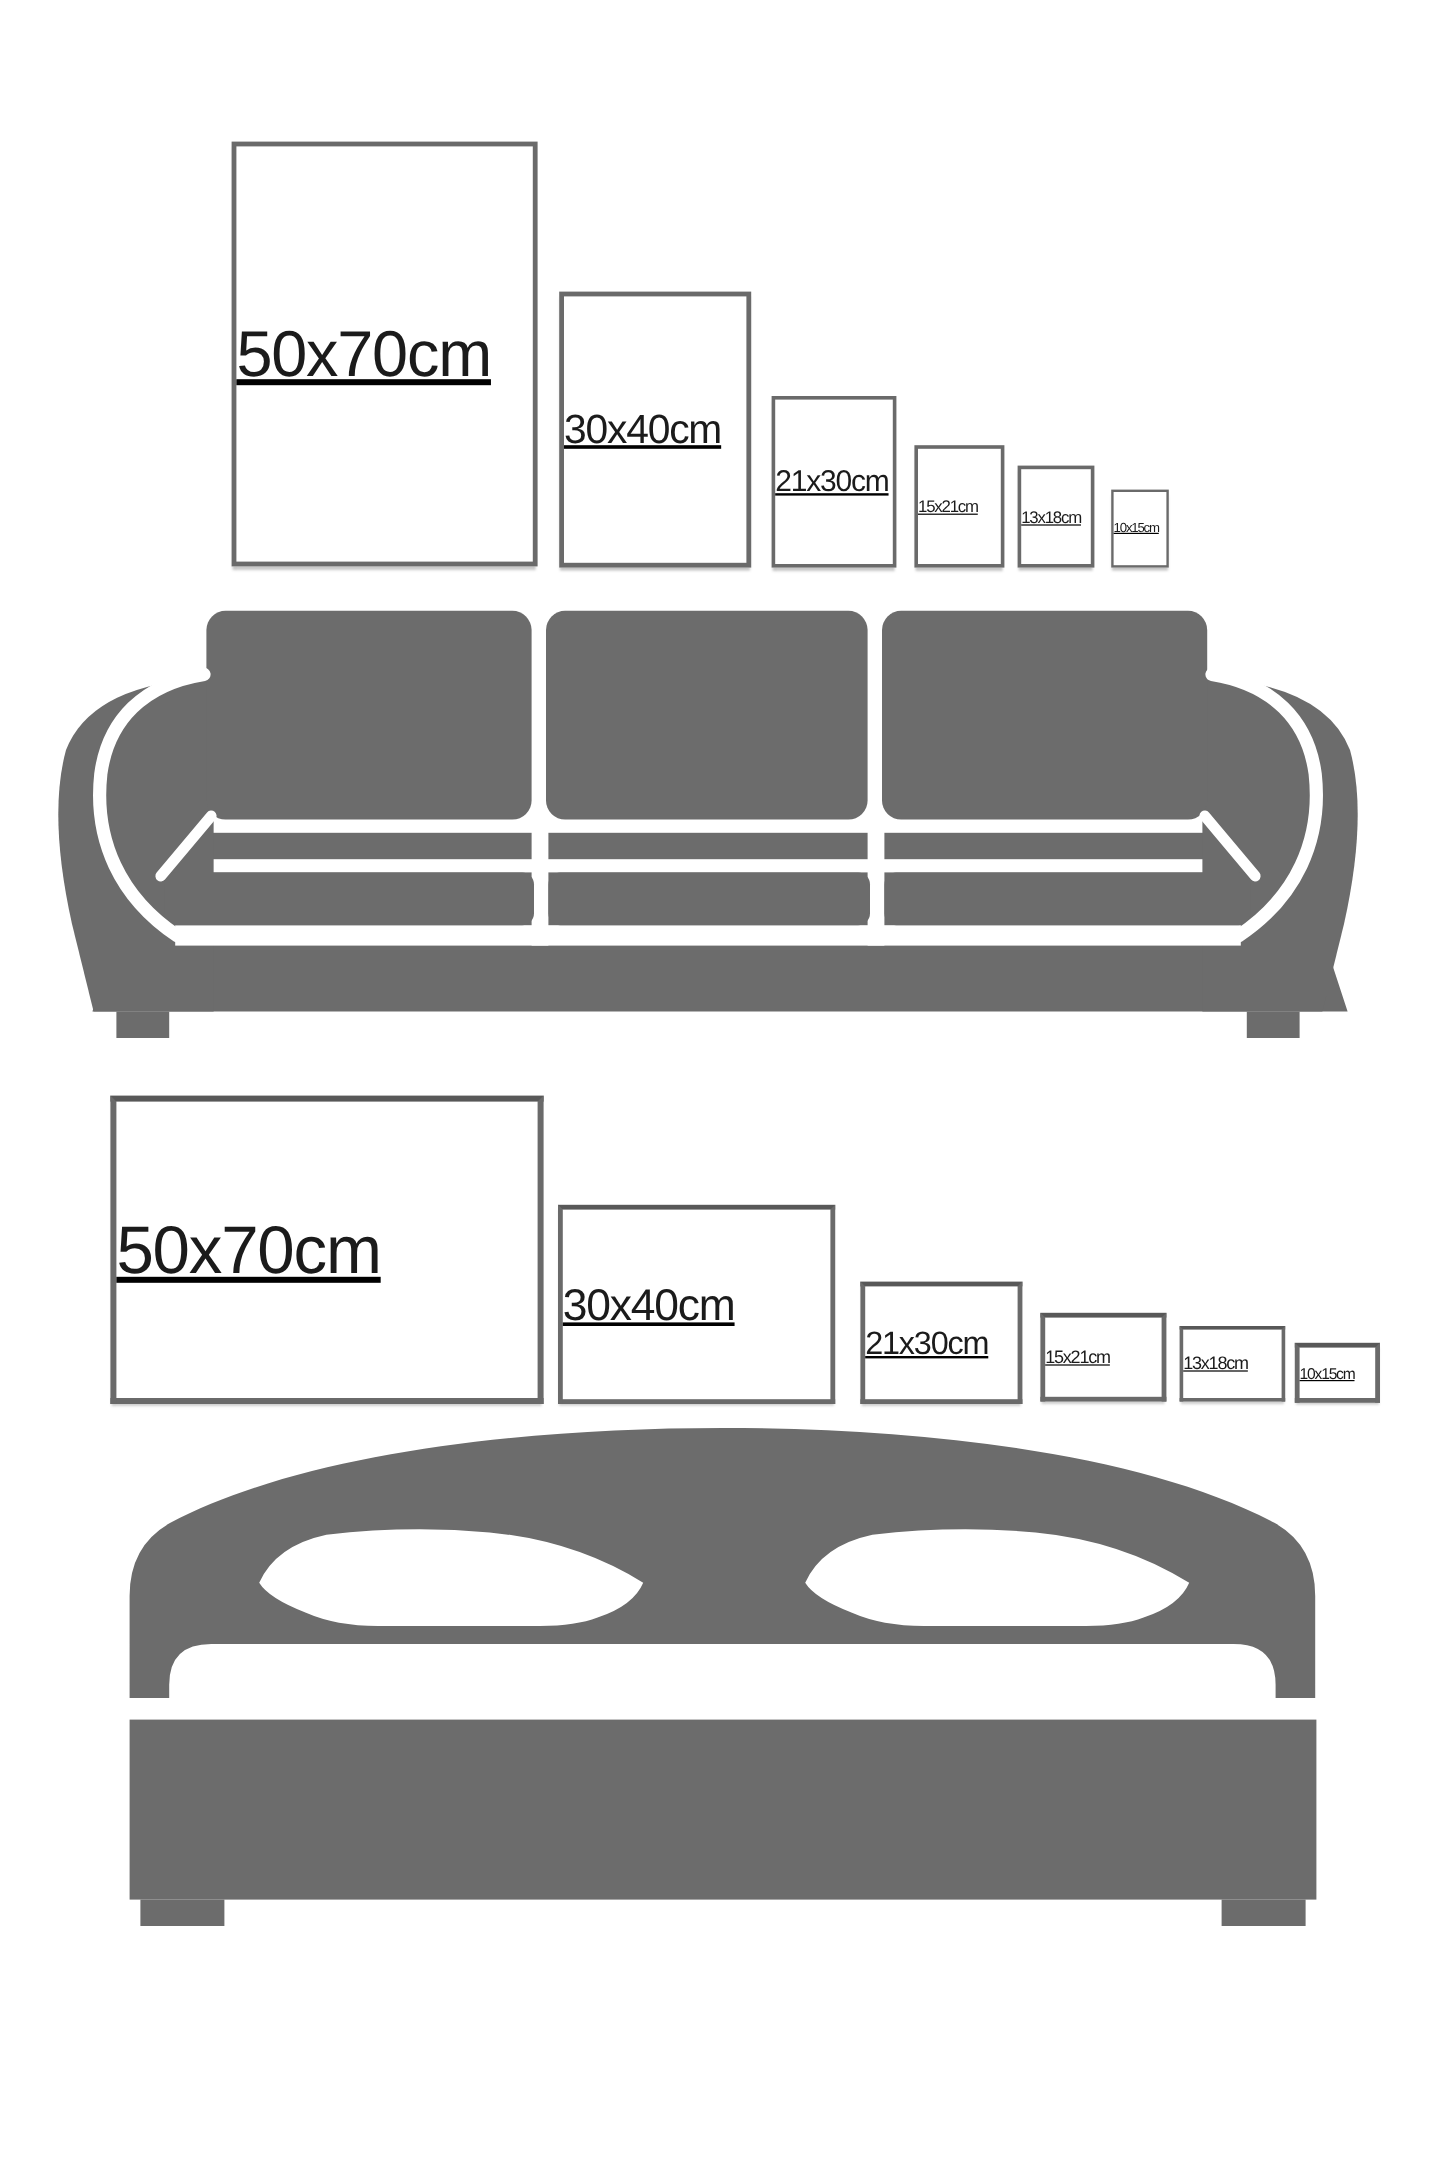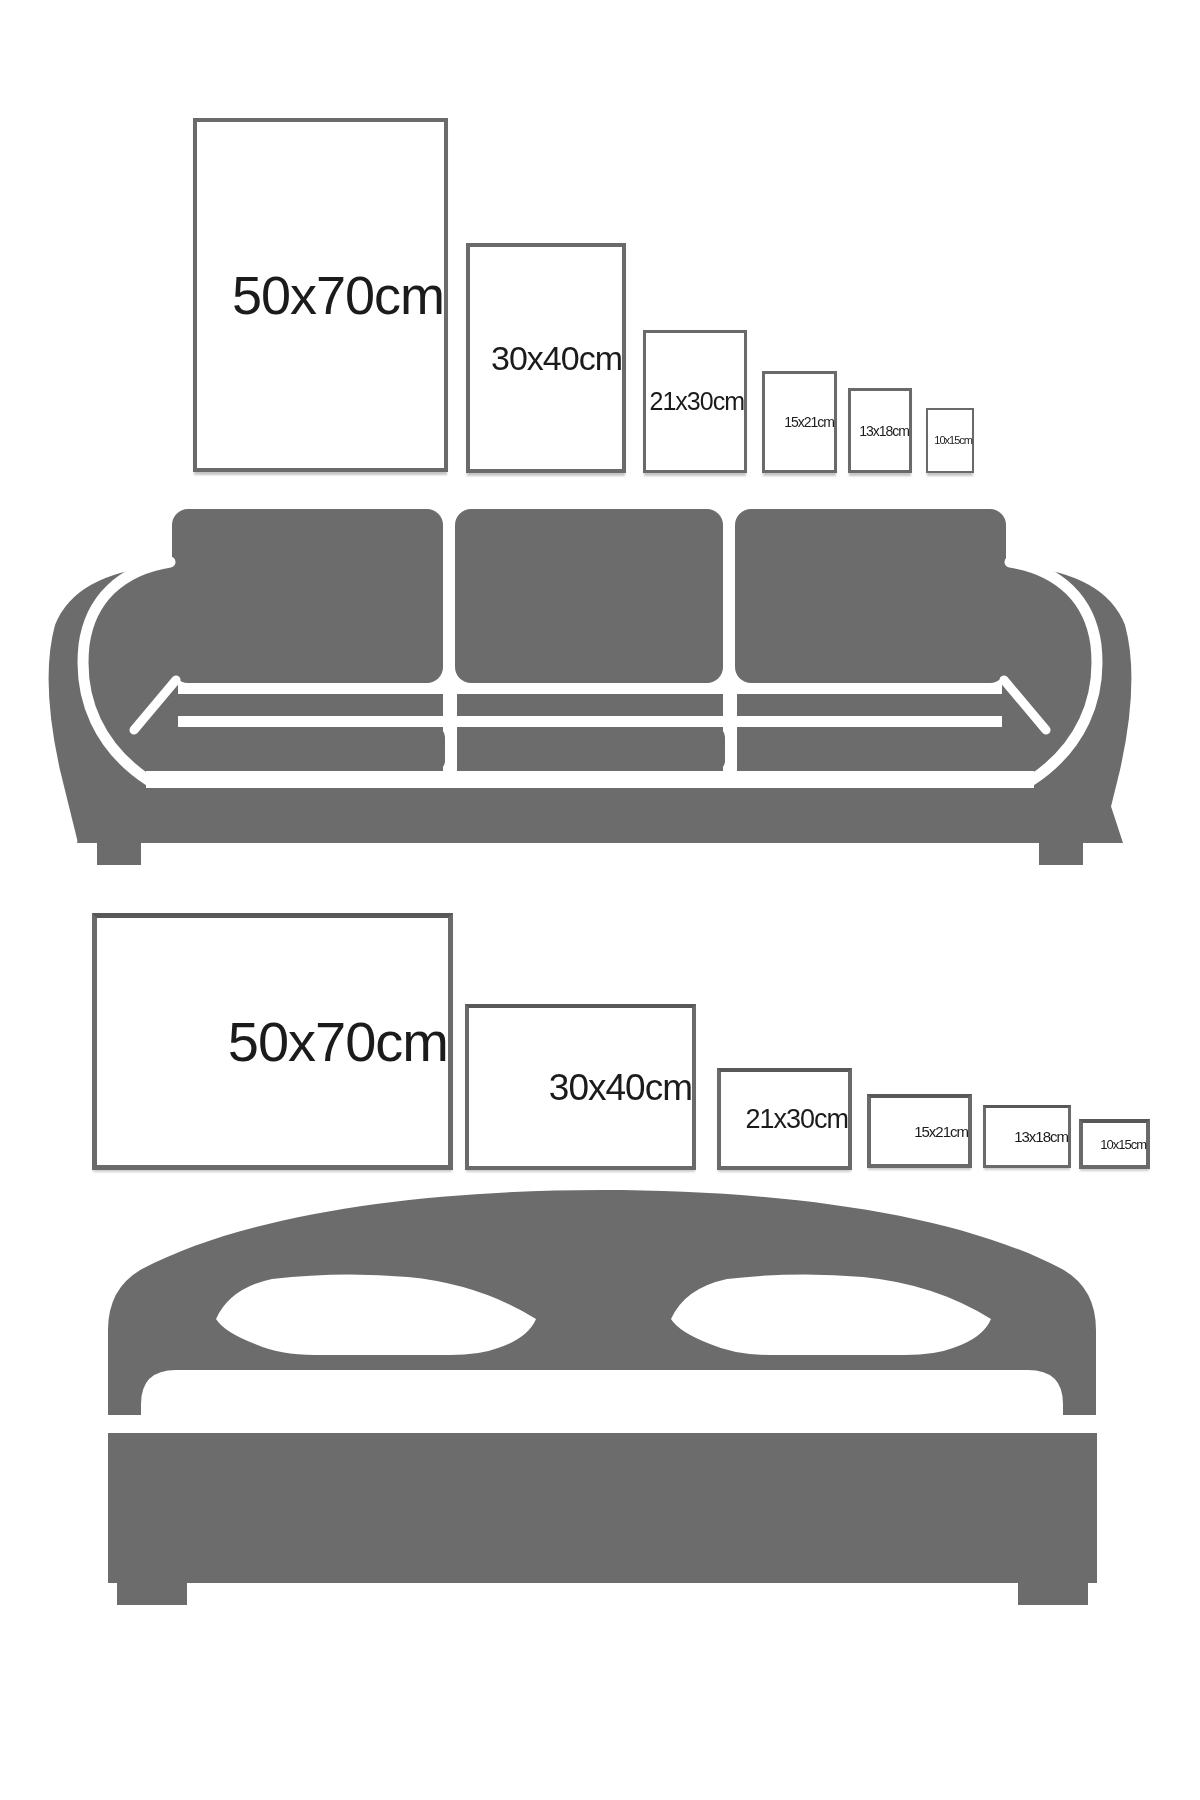--- a/index.html
+++ b/index.html
@@ -6,21 +6,21 @@
   body{
     width:1200px;height:1800px;position:relative;overflow:hidden;
     background:#ffffff;
     font-family:"Liberation Sans","DejaVu Sans",sans-serif;
   }
   .canvas{position:absolute;left:0;top:0;width:1200px;height:1800px;}
   .frame{
     position:absolute;box-sizing:border-box;
     background:var(--frame-fill,#fff);
     border:4px solid var(--frame-border,#6a6a6a);
-    display:flex;align-items:center;justify-content:flex-end;
+    display:flex;align-items:center;justify-content:flex-start;text-decoration:underline;
   }
   .frame span{
     color:var(--label-color,#1b1b1b);
     letter-spacing:-1px;
     white-space:nowrap;
     line-height:1;
   }
   .row-top .frame{box-shadow:0 4px 2px -1px rgba(90,90,90,0.35);}
   .row-bottom .frame{border-top-color:#585858;box-shadow:0 3px 2px -1px rgba(90,90,90,0.30);}
   svg{position:absolute;left:0;display:block;}

